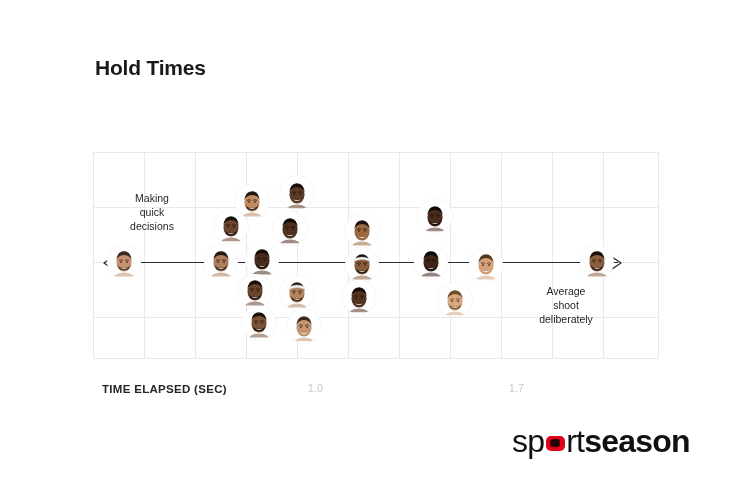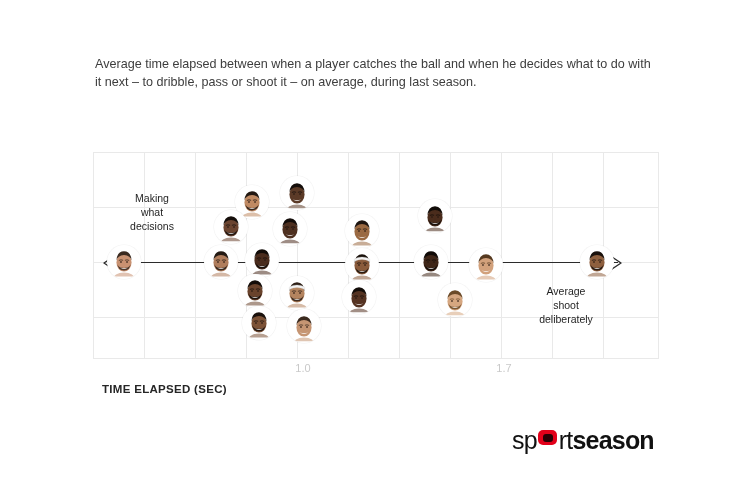--- a/index.html
+++ b/index.html
@@ -103,22 +103,23 @@
     width: 76%;
     height: 86%;
   }
   .avatar svg { display: block; width: 100%; height: 100%; }
 
   
   .tick-label {
     position: absolute;
     font-size: 11px;
     color: #c9c9c9;
-    text-align: center;
+    text-align: right;
     width: 40px;
+    margin-top: 20px;
   }
   #tick-1-0 { left: 283px; top: 362px; }
   #tick-1-5 { left: 484px; top: 362px; }
 
   #axis-title {
     position: absolute;
     left: 102px;
     top: 383px;
     font-size: 11.5px;
     font-weight: bold;
@@ -126,21 +127,22 @@
     color: #262626;
   }
 
   
   #logo {
     position: absolute;
     left: 512px;
     top: 428px;
     height: 26px;
     display: flex;
-    font-size: 25px;
+    align-items: center;
+    font-size: 32px;
     letter-spacing: -0.8px;
     color: #111111;
     line-height: 1;
   }
   #logo-sp { font-weight: 300; }
   #logo-rt { font-weight: 300; }
   #logo-radar { font-weight: bold; }
   #logo-o {
     display: inline-block;
     width: 19px;
@@ -157,21 +159,21 @@
     left: 4.5px; top: 3.5px;
     width: 10px; height: 8px;
     border-radius: 3px;
     background: #2b0005;
   }
 </style>
 </head>
 <body>
 
 <div id="header">
-  <p id="chart-subtitle">Average time elapsed between when a player catches the ball and when he decides what to do with it next – to dribble, pass or shoot it – on average, during last season.</p>
+  <h1 id="chart-title">Hold Times</h1>
 </div>
 
 <div id="plot">
   <div id="plot-border-top"></div>
   <div id="plot-border-bottom"></div>
 
   <div class="gridline-v" style="left:0px"></div>
   <div class="gridline-v" style="left:51px"></div>
   <div class="gridline-v" style="left:102px"></div>
   <div class="gridline-v" style="left:153px"></div>
@@ -196,21 +198,21 @@
   </div>
   <div class="arrow-head" id="arrow-right">
     <svg viewBox="0 0 16 16">
         <path d="M4 2 L13 8 L4 14" fill="none" stroke="#2b2b2b" stroke-width="1.4" stroke-linecap="round" stroke-linejoin="round"></path>
       </svg>
   </div>
 </div>
 
 <div class="annotation" id="annotation-left">
   <div>Making</div>
-  <div>what</div>
+  <div>quick</div>
   <div>decisions</div>
 </div>
 <div class="annotation" id="annotation-right">
   <div>Average</div>
   <div>shoot</div>
   <div>deliberately</div>
 </div>
 
 <div id="avatar-layer">
     <div class="avatar" style="left: 107.061px; top: 244.71px; width: 34px; height: 34px;">

